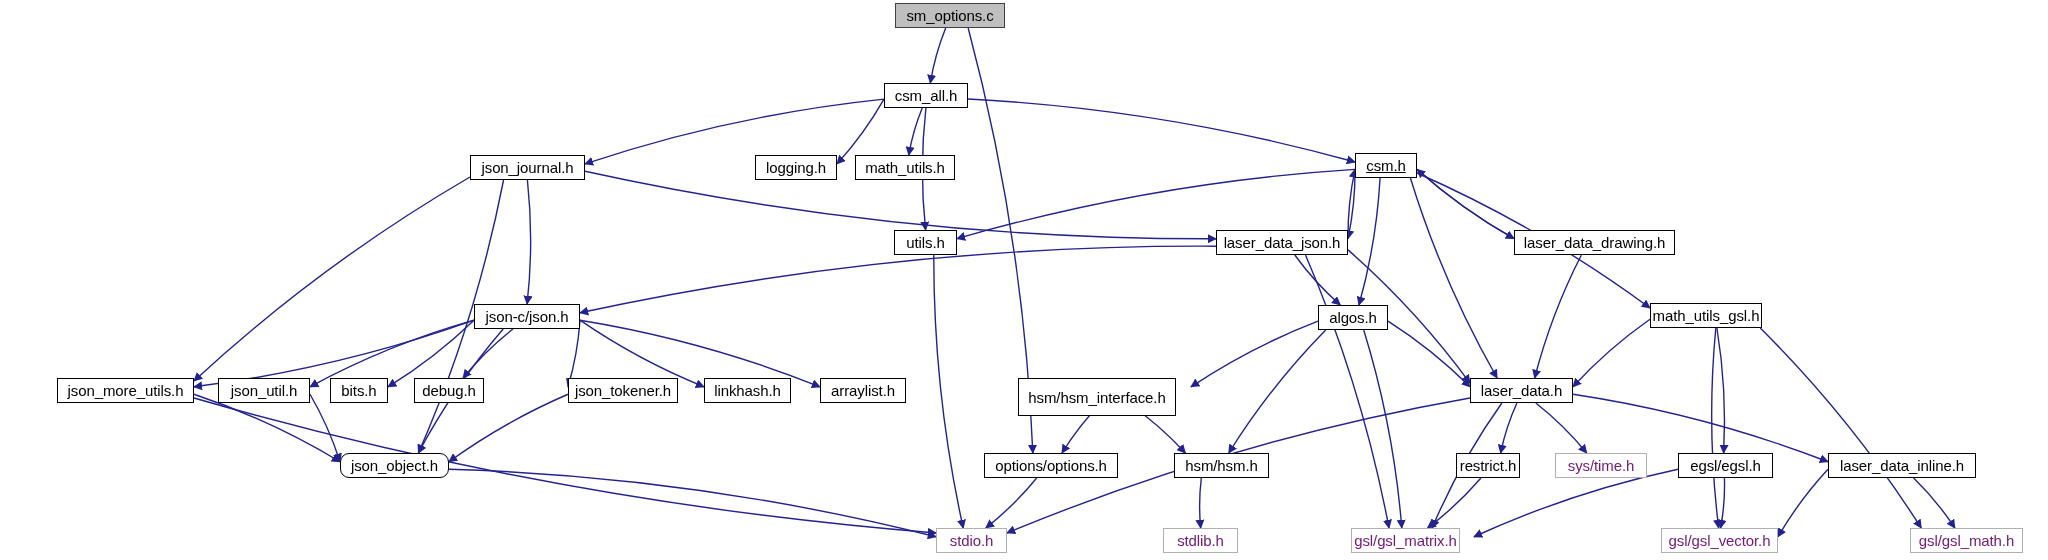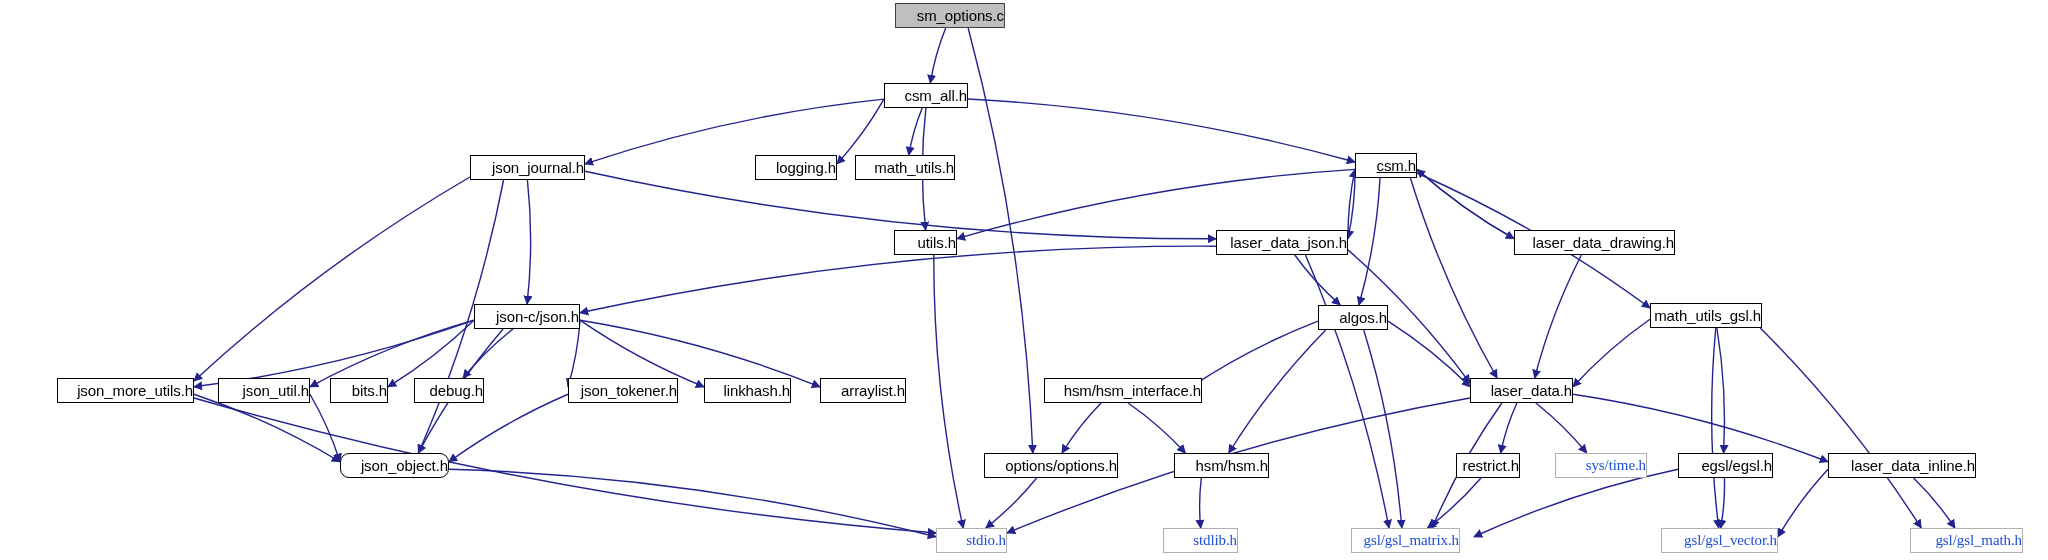--- a/index.html
+++ b/index.html
@@ -11,38 +11,37 @@
     background:#ffffff;
     font-family:"Liberation Sans", sans-serif;
     overflow:hidden;
   }
   #edges{position:absolute;left:0;top:0;width:2048px;height:560px;}
   .node{
     position:absolute;
     box-sizing:border-box;
     display:flex;
     align-items:center;
-    justify-content:flex-end;
+    justify-content:center;
     background:#ffffff;
     border:1px solid #000000;
     color:#000000;
     font-size:15px;
     line-height:1;
     white-space:nowrap;
     letter-spacing:-0.1px;
     z-index:5;
   }
   .node.root{
     background:#bfbfbf;
     border:1px solid #404040;
   }
   .node.system{
     border:1px solid #b0b0b0;
-    color:#1d4ed8;
-    font-family:Liberation Serif, serif;
+    color:#701a75;
   }
   .node-label{pointer-events:none;}
 </style>
 </head>
 <body>
 
 <div id="graph">
   <svg id="edges" viewBox="0 0 2048 560" preserveAspectRatio="none" xmlns="http://www.w3.org/2000/svg">
     <defs>
       <marker id="arrow" viewBox="0 0 10 10" refX="9" refY="5" markerWidth="6.5" markerHeight="6.5" orient="auto-start-reverse">
@@ -163,21 +162,21 @@
       </div>
       <div class="node" style="left: 568px; top: 378px; width: 110px; height: 25px;">
         <span class="node-label">json_tokener.h</span>
       </div>
       <div class="node" style="left: 704px; top: 378px; width: 87px; height: 25px;">
         <span class="node-label">linkhash.h</span>
       </div>
       <div class="node" style="left: 820px; top: 378px; width: 86px; height: 25px;">
         <span class="node-label">arraylist.h</span>
       </div>
-      <div class="node" style="left: 1044px; top: 378px; width: 158px; height: 25px;">
+      <div class="node" style="left: 1018px; top: 378px; width: 158px; height: 38px;">
         <span class="node-label">hsm/hsm_interface.h</span>
       </div>
       <div class="node" style="left: 1470px; top: 378px; width: 103px; height: 25px;">
         <span class="node-label">laser_data.h</span>
       </div>
       <div class="node" style="left: 340px; top: 453px; width: 109px; height: 25px; border-radius: 9px;">
         <span class="node-label">json_object.h</span>
       </div>
       <div class="node" style="left: 984px; top: 453px; width: 134px; height: 25px;">
         <span class="node-label">options/options.h</span>

